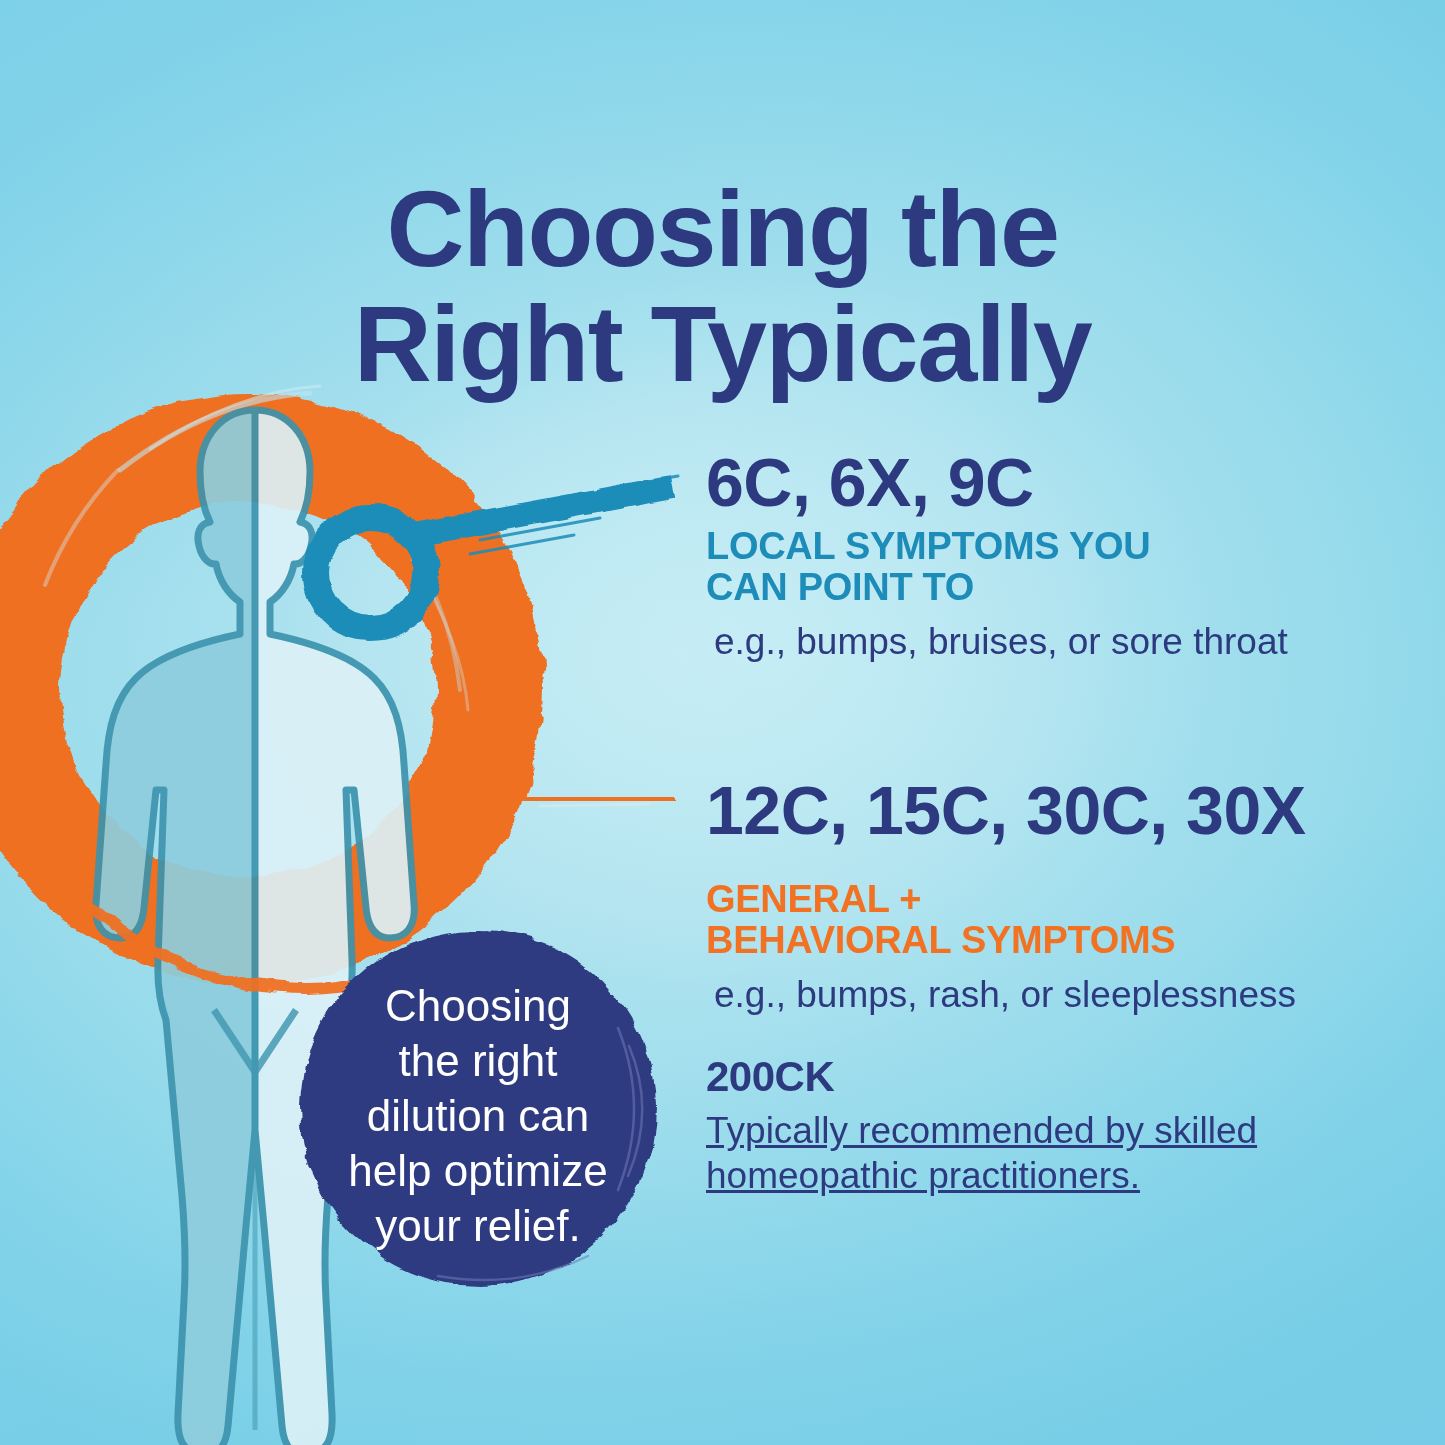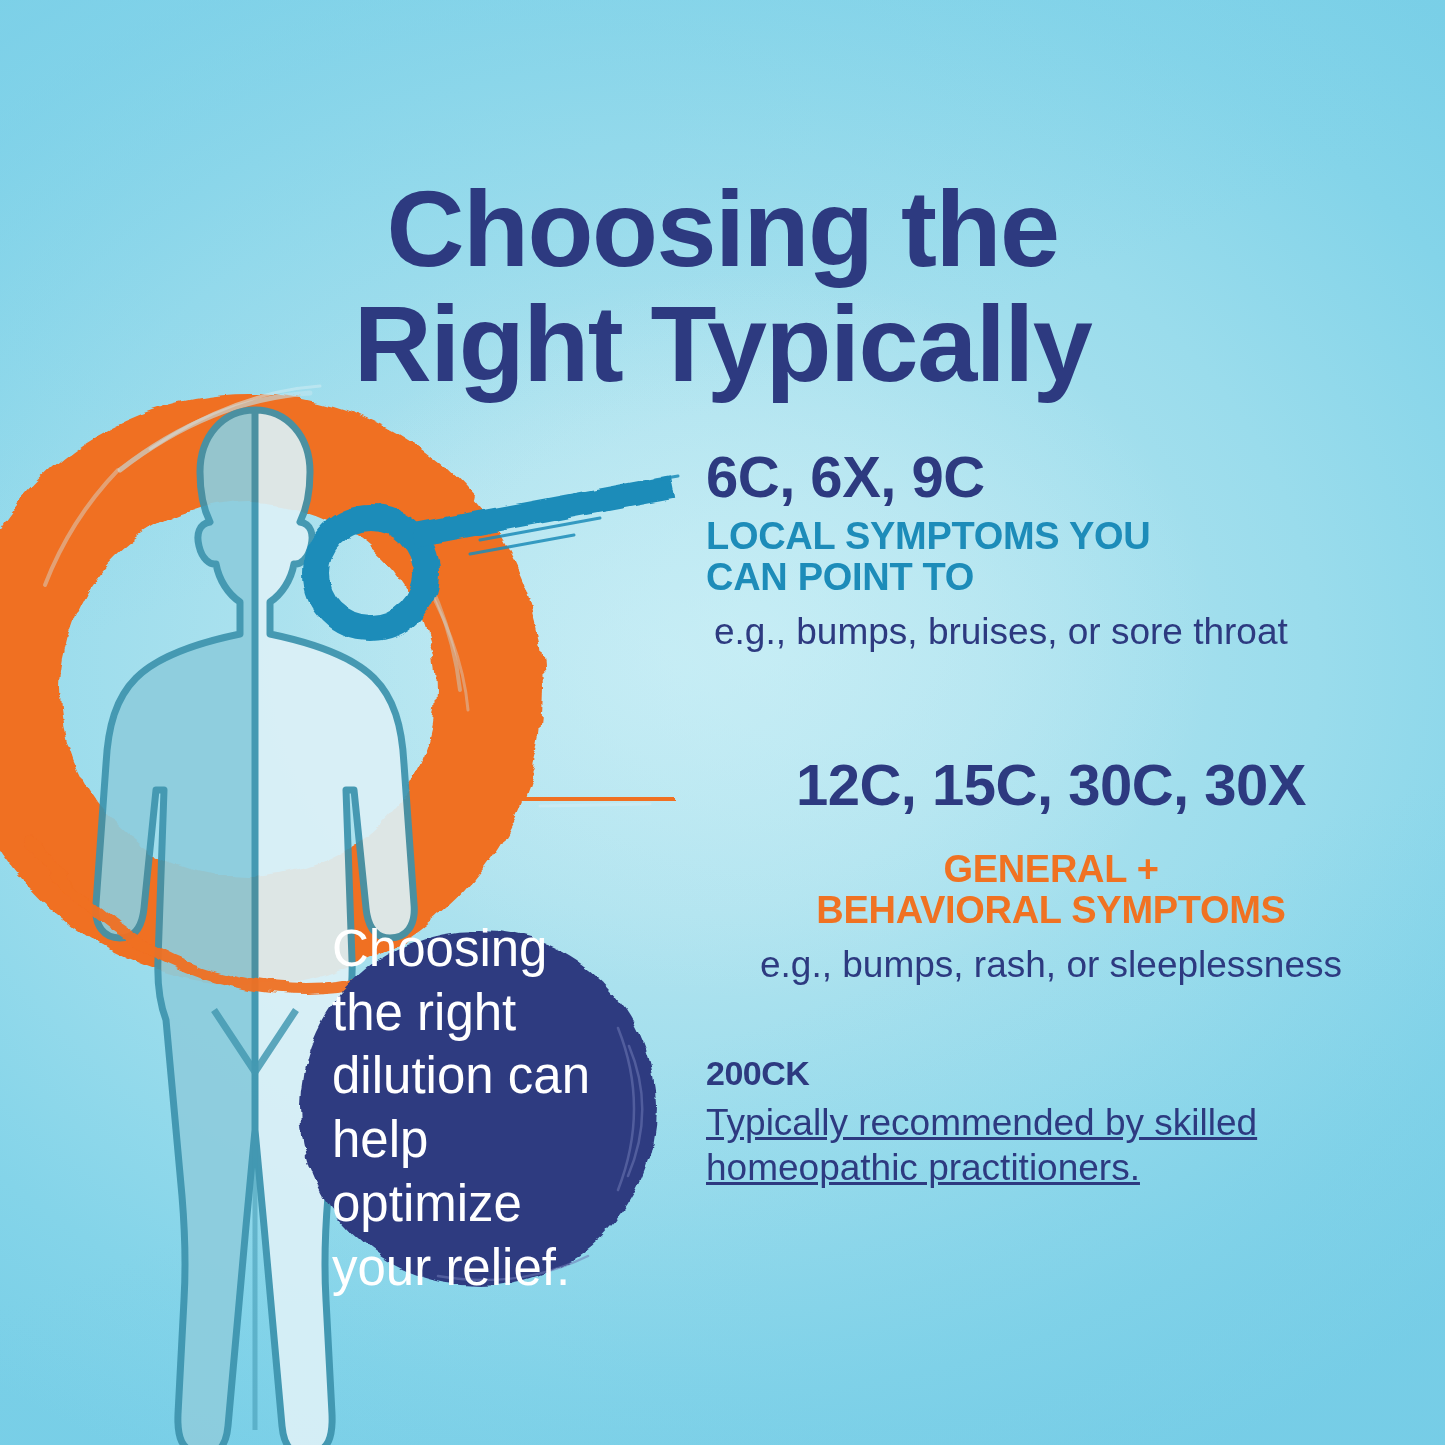--- a/index.html
+++ b/index.html
@@ -39,54 +39,54 @@
 
   
   .illustration{position:absolute;left:0;top:0;width:700px;height:1445px;}
   .illustration svg{position:absolute;left:0;top:0;}
 
   
   .badge{
     position:absolute;left:288px;top:918px;width:380px;height:380px;
   }
   .badge-text{
-    position:absolute;left:0;top:0;width:380px;height:380px;
+    position:absolute;left:0;top:7px;width:380px;height:380px;
     display:flex;align-items:center;justify-content:center;
-    color:#ffffff;font-size:51px;line-height:1.25;
+    color:#ffffff;font-size:44px;line-height:1.25;text-align:center;
     padding:0 44px;box-sizing:border-box;
     white-space:pre-line;
   }
 
   
   .col{position:absolute;left:706px;top:0;width:700px;}
   .block{position:absolute;left:0;width:690px;}
   .b1{top:448px;}
-  .b2{top:756px;text-align:center;}
+  .b2{top:776px;}
   .b3{top:1056px;}
 
   .dose{
-    color:#2d3a80;font-size:58px;font-weight:bold;line-height:1.0;
+    color:#2d3a80;font-size:68px;font-weight:bold;line-height:1.0;
     letter-spacing:-0.5px;margin:0 0 10px 0;
   }
   .kind{
     font-size:38px;font-weight:bold;line-height:1.08;
     letter-spacing:-0.3px;margin:0 0 12px 0;text-transform:uppercase;
     white-space:pre-line;
   }
   .kind.teal{color:#1d8cb9;}
   .kind.orange{color:#f07222;margin-top:35px;}
   .example{
     color:#2d3a80;font-size:37px;font-weight:normal;line-height:1.18;
     margin:8px;white-space:pre-line;
   }
   .desc{
     color:#2d3a80;font-size:37px;font-weight:normal;line-height:1.22;
     margin:6px 0 0 0;white-space:pre-line;text-decoration:underline;
   }
-  .dose.big{font-size:34px;}
+  .dose.big{font-size:42px;}
 </style>
 </head>
 <body>
 
 <div id="poster">
 
   <div class="bg-tint-a"></div>
   <div class="bg-tint-b"></div>
 
   <div class="illustration">

